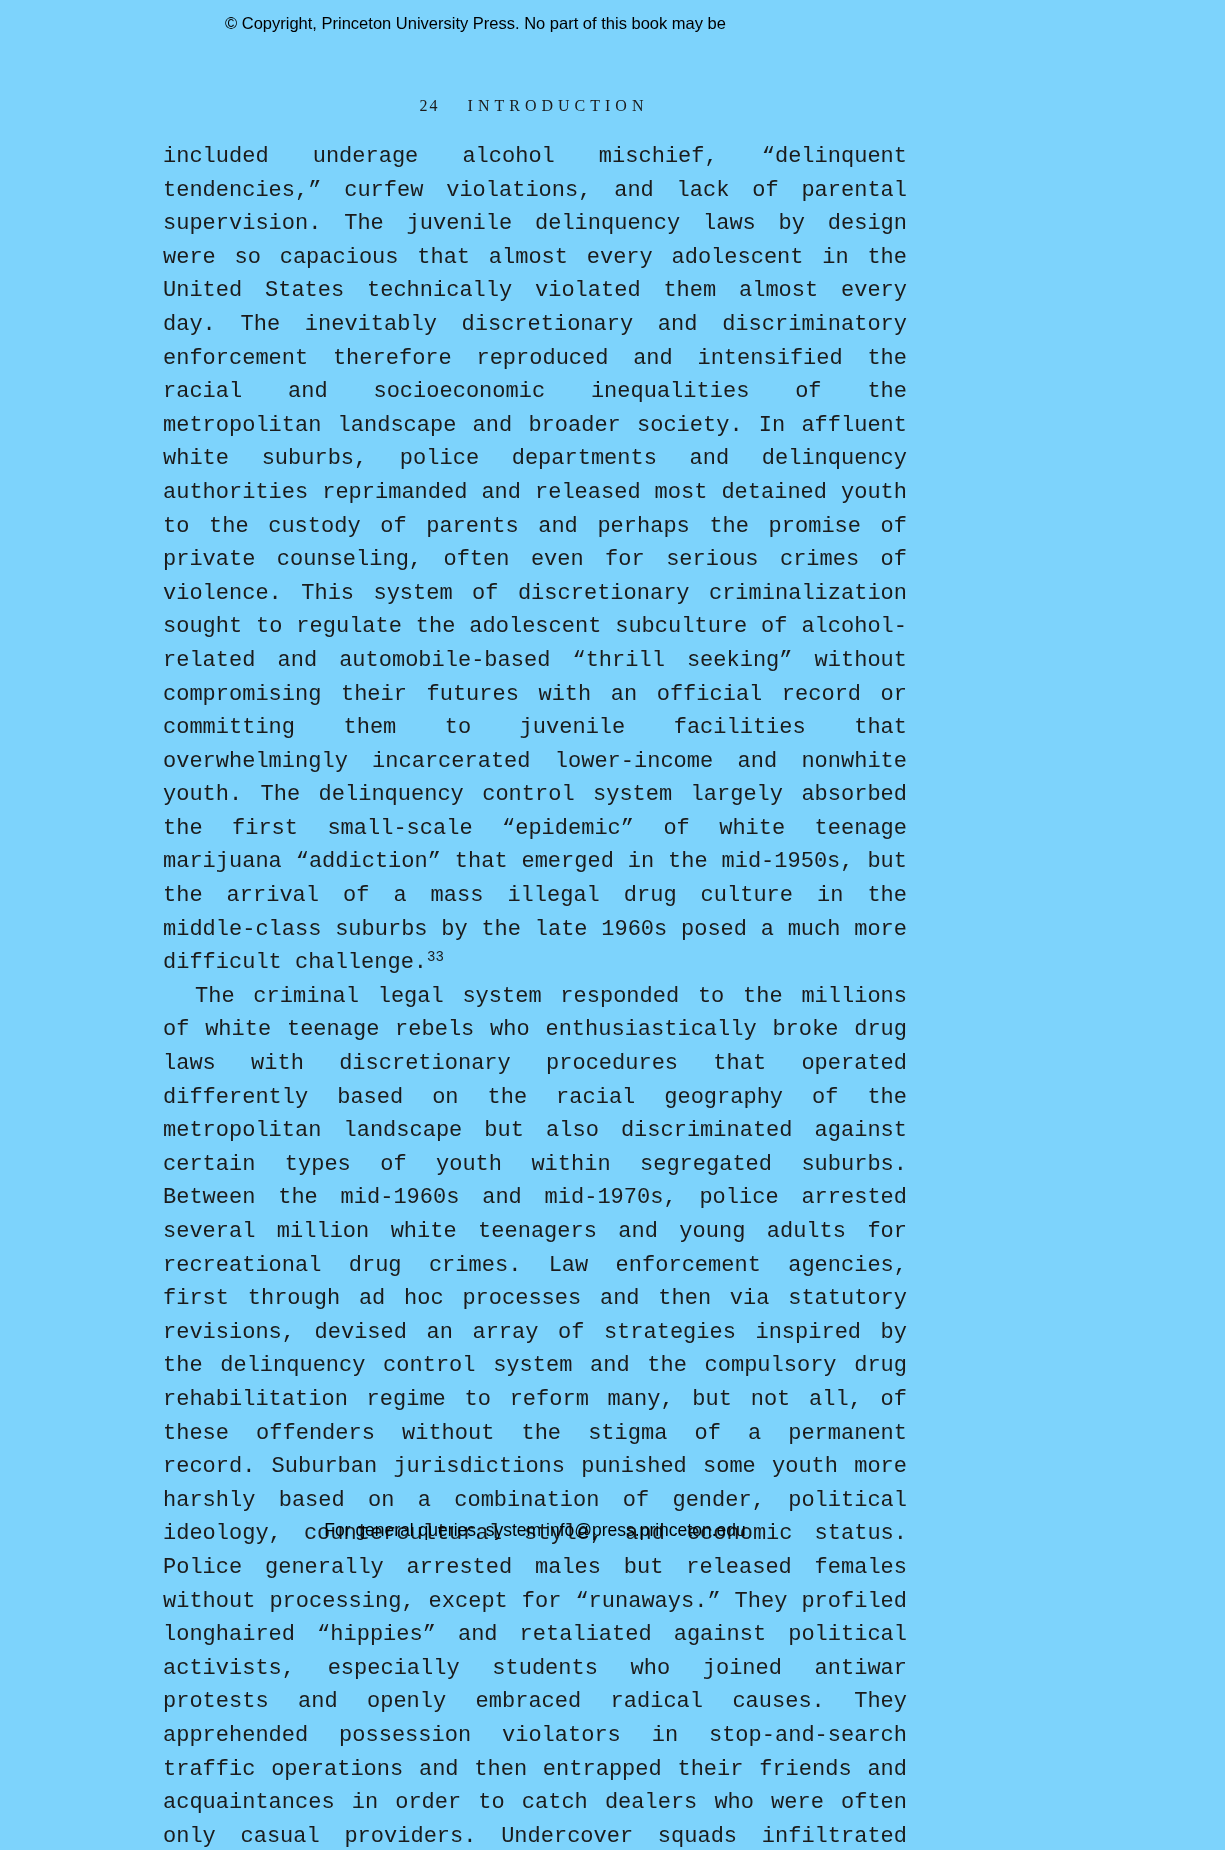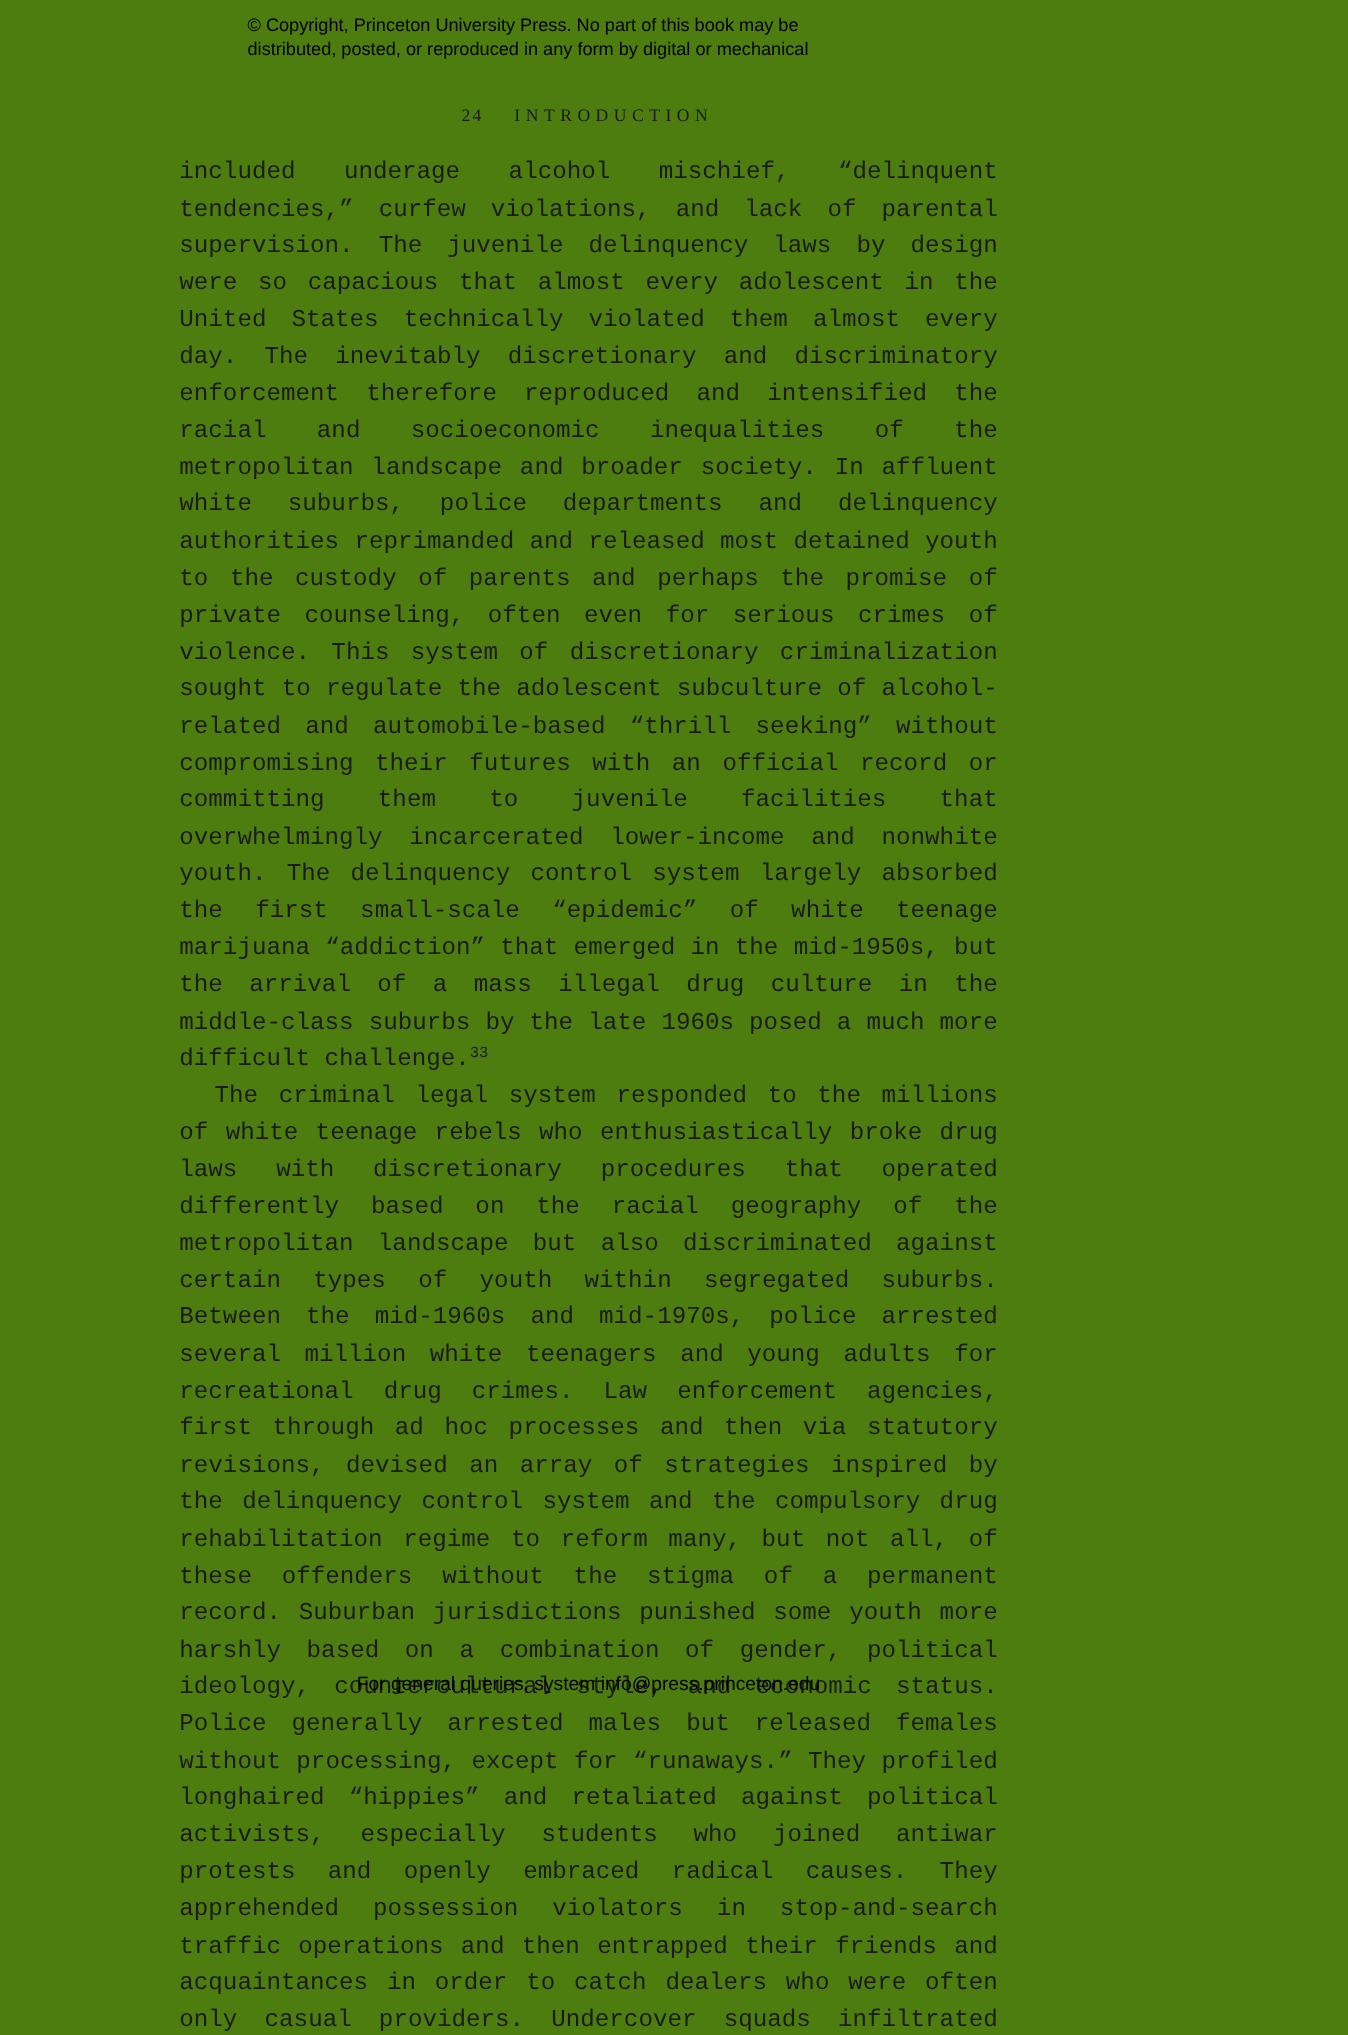--- a/index.html
+++ b/index.html
@@ -4,21 +4,21 @@
 <style>
   html, body {
     margin: 0;
     padding: 0;
     background: #ffffff;
   }
   .page {
     position: relative;
     width: 1225px;
     height: 1850px;
-    background: #4d7c0f;
+    background: #7dd3fc;
     color: #1b1b1b;
     overflow: hidden;
   }
 
   
   .copyright {
     position: absolute;
     top: 12px;
     left: 225px;
     width: 620px;
@@ -90,21 +90,20 @@
     color: #000000;
   }
 </style>
 </head>
 <body>
 
 <div class="page">
 
   <div class="copyright">
     <div>© Copyright, Princeton University Press. No part of this book may be</div>
-    <div>distributed, posted, or reproduced in any form by digital or mechanical</div>
   </div>
 
   <div class="running-head">
     <span class="pagenum">24</span><span class="section">INTRODUCTION</span>
   </div>
 
   <div class="body-block">
     <p><span>included underage alcohol mischief, “delinquent tendencies,” curfew violations, and lack of parental supervision. The juvenile delinquency laws by design were so capacious that almost every adolescent in the United States technically violated them almost every day. The inevitably discretionary and discriminatory enforcement therefore reproduced and intensified the racial and socioeconomic inequalities of the metropolitan landscape and broader society. In affluent white suburbs, police departments and delinquency authorities reprimanded and released most detained youth to the custody of parents and perhaps the promise of private counseling, often even for serious crimes of violence. This system of discretionary criminalization sought to regulate the adolescent subculture of alcohol-related and automobile-based “thrill seeking” without compromising their futures with an official record or committing them to juvenile facilities that overwhelmingly incarcerated lower-income and nonwhite youth. The delinquency control system largely absorbed the first small-scale “epidemic” of white teenage marijuana “addiction” that emerged in the mid-1950s, but the arrival of a mass illegal drug culture in the middle-class suburbs by the late 1960s posed a much more difficult challenge.</span><sup class="footnote">33</sup></p>
     <p class="indented"><span>The criminal legal system responded to the millions of white teenage rebels who enthusiastically broke drug laws with discretionary procedures that operated differently based on the racial geography of the metropolitan landscape but also discriminated against certain types of youth within segregated suburbs. Between the mid-1960s and mid-1970s, police arrested several million white teenagers and young adults for recreational drug crimes. Law enforcement agencies, first through ad hoc processes and then via statutory revisions, devised an array of strategies inspired by the delinquency control system and the compulsory drug rehabilitation regime to reform many, but not all, of these offenders without the stigma of a permanent record. Suburban jurisdictions punished some youth more harshly based on a combination of gender, political ideology, countercultural style, and economic status. Police generally arrested males but released females without processing, except for “runaways.” They profiled longhaired “hippies” and retaliated against political activists, especially students who joined antiwar protests and openly embraced radical causes. They apprehended possession violators in stop-and-search traffic operations and then entrapped their friends and acquaintances in order to catch dealers who were often only casual providers. Undercover squads infiltrated public schools and staked out rock concerts to make mass busts of “narcotics pushers” who typically were either just sharing their stash or were low-level</span></p>
   </div>

